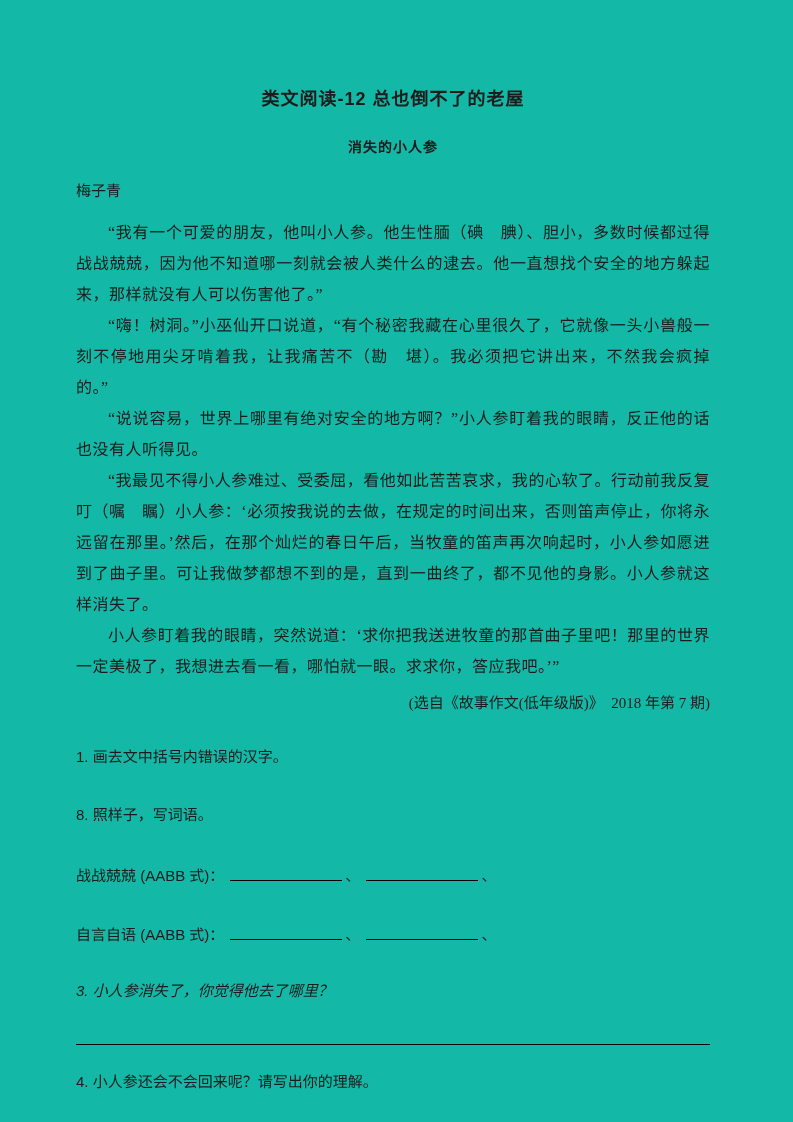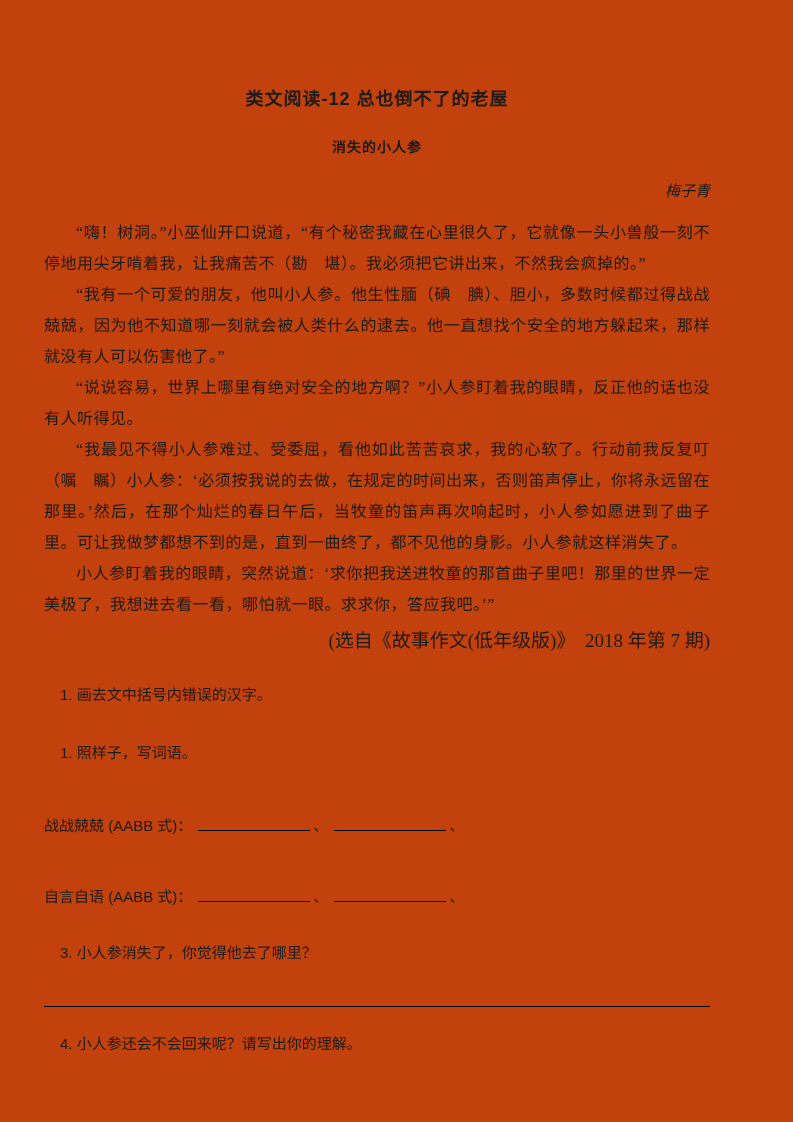--- a/index.html
+++ b/index.html
@@ -1,23 +1,23 @@
 <!DOCTYPE html>
 <html lang="zh-CN"><head>
 <meta charset="utf-8">
 <style>
   html, body { margin: 0; padding: 0; background: #e8e8e8; }
   .page {
     position: relative;
     width: 793px;
     height: 1122px;
     margin: 0 auto;
-    background: #c2410c;
+    background: #14b8a6;
     box-sizing: border-box;
-    padding: 84px 83px 0 44px;
+    padding: 84px 83px 0 76px;
     color: #1c1c1c;
     overflow: hidden;
   }
   .doc-title {
     font-family: "Liberation Sans", sans-serif;
     font-size: 18px;
     font-weight: bold;
     text-align: center;
     letter-spacing: 1px;
     margin: 0 0 26px 0;
@@ -26,54 +26,53 @@
     font-family: "Liberation Sans", sans-serif;
     font-size: 14px;
     font-weight: bold;
     text-align: center;
     letter-spacing: 1px;
     margin: 0 0 23px 0;
   }
   .doc-author {
     font-family: "Liberation Sans", sans-serif;
     font-size: 15px;
-    text-align: right;
+    text-align: left;
     margin: 0 0 17px 0;
-    font-style: italic;
   }
   .story p {
     font-family: "Liberation Serif", "DejaVu Serif", serif;
     font-size: 16px;
     line-height: 31px;
     text-align: justify;
     text-indent: 2em;
     margin: 0;
     letter-spacing: 0.5px;
   }
   .source-line {
     font-family: "Liberation Serif", "DejaVu Serif", serif;
-    font-size: 19px;
+    font-size: 15px;
     text-align: right;
     margin: 6px 0 0 0;
     line-height: 30px;
   }
   .question {
     font-family: "Liberation Sans", "DejaVu Sans", sans-serif;
     font-size: 15px;
     line-height: 22px;
-    margin: 16px;
+    margin: 0;
   }
   .q1 { margin-top: 28px; }
   .q2 { margin-top: 36px; }
-  .q3 { margin-top: 36px; }
+  .q3 { margin-top: 36px; font-style: italic; }
   .q4 { margin-top: 26px; }
   .fill-row {
     font-family: "Liberation Sans", "DejaVu Sans", sans-serif;
     font-size: 15px;
-    margin-top: 50px;
+    margin-top: 38px;
     white-space: nowrap;
   }
   .blank {
     display: inline-block;
     width: 112px;
     height: 15px;
     border-bottom: 1px solid #000;
     margin: 0 3px 0 6px;
     vertical-align: baseline;
   }
@@ -86,32 +85,32 @@
 </head>
 <body>
 
 <div class="page">
 
   <h1 class="doc-title">类文阅读-12 总也倒不了的老屋</h1>
   <h2 class="doc-subtitle">消失的小人参</h2>
   <div class="doc-author">梅子青</div>
 
   <div class="story">
+    <p>“我有一个可爱的朋友，他叫小人参。他生性腼（碘　腆）、胆小，多数时候都过得战战兢兢，因为他不知道哪一刻就会被人类什么的逮去。他一直想找个安全的地方躲起来，那样就没有人可以伤害他了。”</p>
     <p>“嗨！树洞。”小巫仙开口说道，“有个秘密我藏在心里很久了，它就像一头小兽般一刻不停地用尖牙啃着我，让我痛苦不（勘　堪）。我必须把它讲出来，不然我会疯掉的。”</p>
-    <p>“我有一个可爱的朋友，他叫小人参。他生性腼（碘　腆）、胆小，多数时候都过得战战兢兢，因为他不知道哪一刻就会被人类什么的逮去。他一直想找个安全的地方躲起来，那样就没有人可以伤害他了。”</p>
     <p>“说说容易，世界上哪里有绝对安全的地方啊？”小人参盯着我的眼睛，反正他的话也没有人听得见。</p>
     <p>“我最见不得小人参难过、受委屈，看他如此苦苦哀求，我的心软了。行动前我反复叮（嘱　瞩）小人参：‘必须按我说的去做，在规定的时间出来，否则笛声停止，你将永远留在那里。’然后，在那个灿烂的春日午后，当牧童的笛声再次响起时，小人参如愿进到了曲子里。可让我做梦都想不到的是，直到一曲终了，都不见他的身影。小人参就这样消失了。</p>
     <p>小人参盯着我的眼睛，突然说道：‘求你把我送进牧童的那首曲子里吧！那里的世界一定美极了，我想进去看一看，哪怕就一眼。求求你，答应我吧。’”</p>
   </div>
 
   <div class="source-line">(选自《故事作文(低年级版)》　2018 年第 7 期)</div>
 
   <p class="question q1">1. 画去文中括号内错误的汉字。</p>
 
-  <p class="question q2">1. 照样子，写词语。</p>
+  <p class="question q2">8. 照样子，写词语。</p>
 
   <div class="fill-row">
     <span>战战兢兢 (AABB 式)：</span><span class="blank"></span><span>、</span><span class="blank"></span><span>、</span>
   </div>
 
   <div class="fill-row">
     <span>自言自语 (AABB 式)：</span><span class="blank"></span><span>、</span><span class="blank"></span><span>、</span>
   </div>
 
   <p class="question q3">3. 小人参消失了，你觉得他去了哪里？</p>

